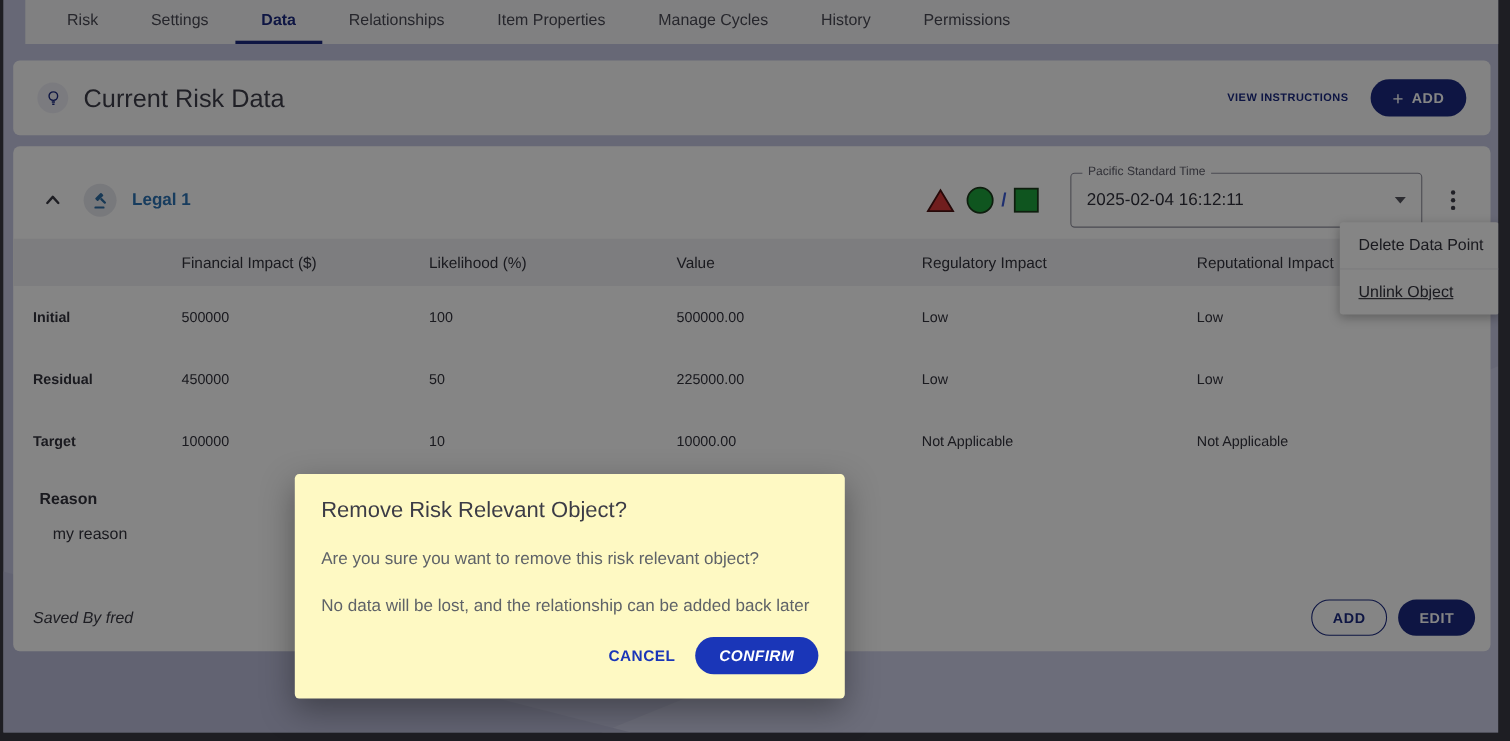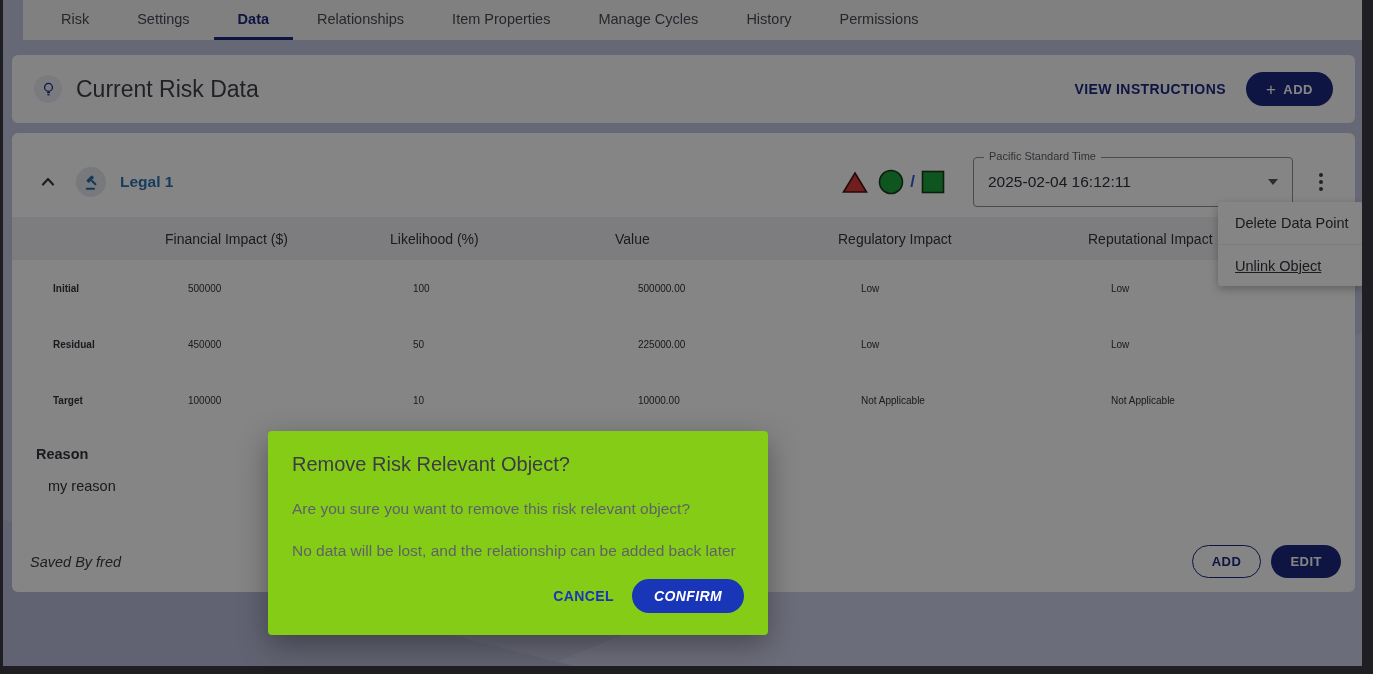--- a/index.html
+++ b/index.html
@@ -17,21 +17,21 @@
   
   .nav { position:absolute; left:0; top:0; width:100%; height:40px; background:#f6f6f7; display:flex; align-items:stretch; padding-left:14px;margin-left:20px; }
   .tab { display:flex; align-items:center; padding:0 24px; font-size:14.5px; color:#4a4a55; cursor:pointer; border-bottom:3px solid transparent; }
   .tab.active { color:#1b2a80; font-weight:bold; border-bottom-color:#1b2a80; }
 
   
   .header-card { position:absolute; left:9px; top:55px; width:1343px; height:68px; background:#fbfbfc; border-radius:6px; display:flex; align-items:center; padding:0 22px; }
   .bulb-wrap { width:28px; height:28px; border-radius:50%; background:#ececf3; display:flex; align-items:center; justify-content:center; margin-right:14px; }
   .page-title { font-size:23px; color:#3f3f4a; font-weight:400; }
   .header-right { margin-left:auto; display:flex; align-items:center; gap:20px; }
-  .text-link { font-size:14px; font-weight:bold; color:#1b2a80; letter-spacing:0.4px; cursor:pointer; }
+  .text-link { font-size:10px; font-weight:bold; color:#1b2a80; letter-spacing:0.4px; cursor:pointer; }
   .pill-filled { display:flex; align-items:center; gap:7px; background:#1b2a80; color:#fff; border:none; height:34px; padding:0 20px; border-radius:17px; font-size:13px; font-weight:bold; letter-spacing:0.5px; font-family:inherit; cursor:pointer; }
   .plus { font-size:17px; font-weight:400; line-height:1; }
 
   
   .panel { position:absolute; left:9px; top:133px; width:1343px; height:459px; background:#ffffff; border-radius:6px; padding:0 0 0 0; }
   .section-row { display:flex; align-items:center; height:54px; margin-top:22px; padding:0 26px 0 22px; }
   .chevron-btn { background:none; border:none; cursor:pointer; width:28px; height:28px; display:flex; align-items:center; justify-content:center; }
   .obj-icon-wrap { width:30px; height:30px; border-radius:50%; background:#e7e8ee; display:flex; align-items:center; justify-content:center; margin-left:14px; }
   .obj-name { margin-left:14px; font-size:15.5px; font-weight:bold; color:#2d74b5; cursor:pointer; }
   .indicators { margin-left:auto; display:flex; align-items:center; gap:10px; }
@@ -42,41 +42,41 @@
   .tz-caret { margin-left:auto; width:0; height:0; border-left:5px solid transparent; border-right:5px solid transparent; border-top:6px solid #55555f; }
   .kebab { margin-left:20px; background:none; border:none; cursor:pointer; display:flex; flex-direction:column; gap:3px; padding:6px; }
   .kebab span { width:4px; height:4px; border-radius:50%; background:#3f3f4a; }
 
   
   .dtable { margin-top:8px; }
   .trow { display:grid; grid-template-columns:135px 225px 225px 223px 250px 1fr; align-items:center; padding-left:18px; }
   .trow.head { background:#f0f0f3; height:43px; }
   .trow.body { height:56px; }
   .th { font-size:14px; font-weight:normal; color:#33333d; }
-  .td { font-size:10px; color:#33333d;margin-left:23px; }
+  .td { font-size:13px; color:#33333d; }
   .td.rowlabel { font-weight:bold; }
 
   
   .reason-block { padding:18px 0 0 24px; }
   .reason-label { font-size:14.5px; font-weight:bold; color:#33333d; }
   .reason-value { font-size:14.5px; color:#33333d; margin:16px 0 0 12px; }
   .panel-footer { position:absolute; left:0; right:0; bottom:14px; display:flex; align-items:center; padding:0 14px 0 18px; }
   .saved-by { font-style:italic; font-size:14.5px; color:#3a3a44; }
   .footer-btns { margin-left:auto; display:flex; gap:10px; }
   .pill-outline { background:transparent; border:1.5px solid #1b2a80; color:#1b2a80; height:33px; padding:0 19px; border-radius:17px; font-size:13px; font-weight:bold; letter-spacing:0.5px; font-family:inherit; cursor:pointer; }
   .pill-filled.small { height:33px; padding:0 19px; }
 
   
   .menu { position:absolute; left:1215px; top:202px; width:145px; background:#ffffff; border-radius:3px; box-shadow:0 3px 10px rgba(0,0,0,0.28); z-index:10; }
   .menu-item { height:42px; display:flex; align-items:center; padding-left:17px; font-size:14.5px; color:#33333d; cursor:pointer; }
   .menu-item + .menu-item { border-top:1px solid #ededf1;text-decoration:underline; }
 
   
   .overlay { position:absolute; inset:0; background:rgba(0,0,0,0.48); z-index:50; }
-  .modal { position:absolute; left:268px; top:431px; width:500px; height:204px; background:#84cc16; border-radius:4px; box-shadow:0 10px 30px rgba(0,0,0,0.35); z-index:100; padding:22px 24px; }
+  .modal { position:absolute; left:268px; top:431px; width:500px; height:204px; background:#fef9c3; border-radius:4px; box-shadow:0 10px 30px rgba(0,0,0,0.35); z-index:100; padding:22px 24px; }
   .modal-title { font-size:20px; color:#3c3c46; font-weight:400; }
   .modal-line { font-size:15.5px; color:#5f6368; margin-top:24px; }
   .modal-actions { position:absolute; right:24px; bottom:22px; display:flex; align-items:center; gap:18px; }
   .btn-text { background:none; border:none; color:#1a36b8; font-size:14px; font-weight:bold; letter-spacing:0.4px; font-family:inherit; cursor:pointer; }
   .btn-confirm { background:#1a36b8; border:none; color:#fff; height:34px; padding:0 22px; border-radius:17px; font-size:14px; font-weight:bold; letter-spacing:0.4px; font-family:inherit; cursor:pointer;font-style:italic; }
 </style>
 </head>
 <body>
 
 <div class="page">

